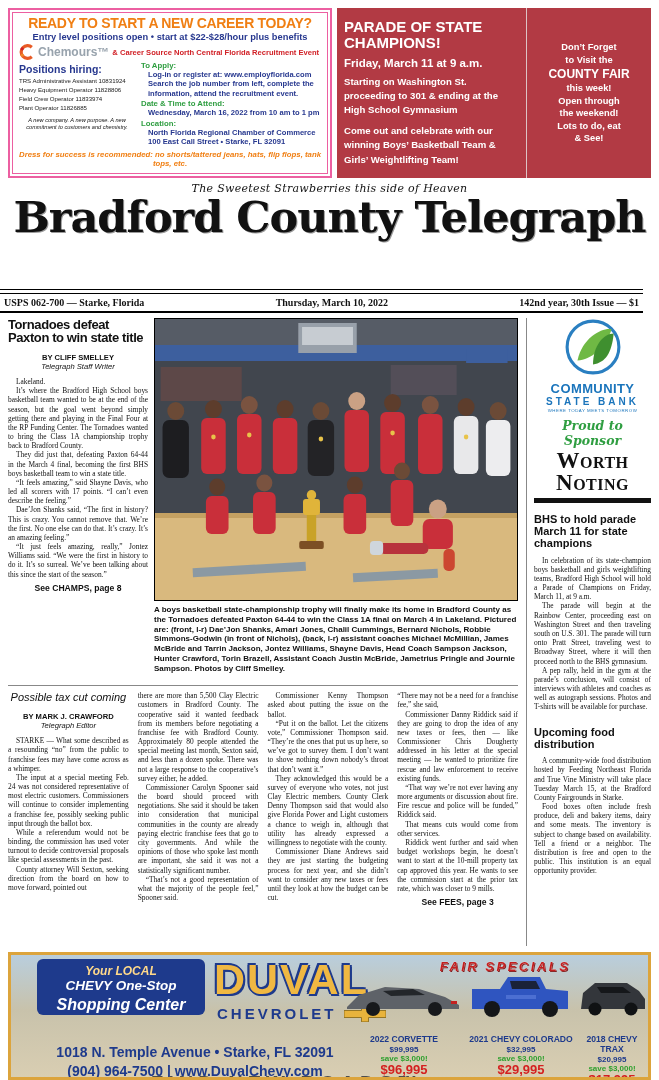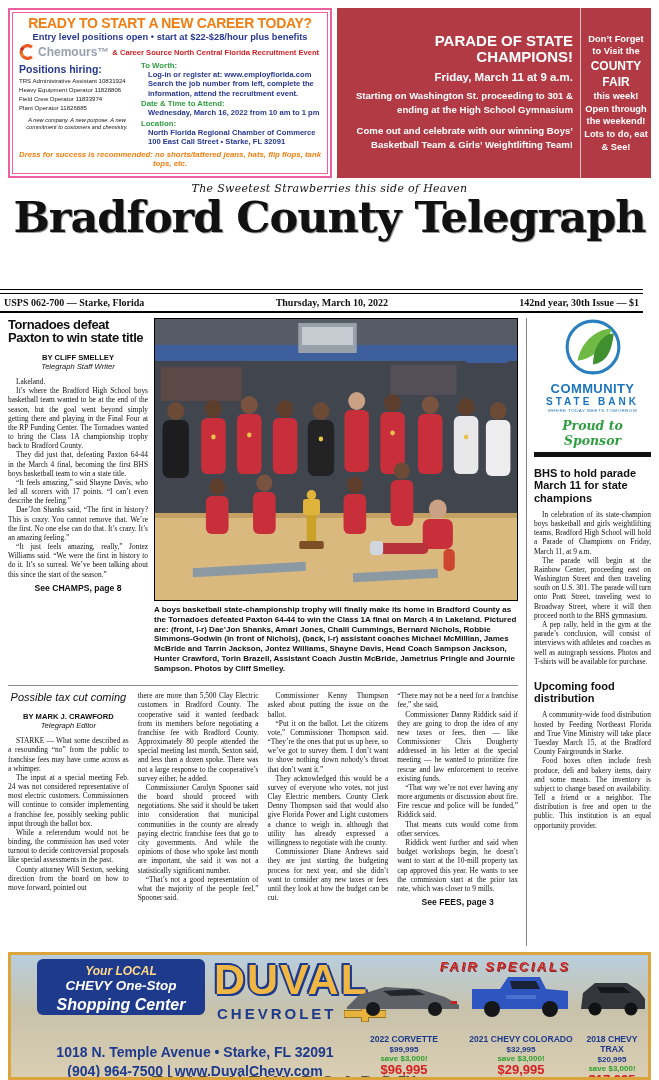--- a/index.html
+++ b/index.html
@@ -21,22 +21,22 @@
   .chem-left { width:116px; }
   .positions-title { color:#27388f; font-weight:bold; font-size:10.5px; margin-top:3px; }
   .position-item { font-size:6.1px; color:#222; margin-top:2px; }
   .chem-tagline { font-size:5.6px; font-style:italic; text-align:center; margin-top:6px; line-height:1.3; }
   .chem-right { flex:1; }
   .g-label { color:#2f9e41; font-weight:bold; font-size:7.8px; margin-top:1px; }
   .b-line  { color:#27388f; font-weight:bold; font-size:7.6px; padding-left:7px; line-height:1.25; }
   .dress { color:#f07f13; font-weight:bold; font-style:italic; font-size:7.8px; text-align:center; margin-top:3px; }
 
   .red-ads { flex:1; background:#b23a44; color:#fff; display:flex; font-family:"Liberation Sans", sans-serif; }
-  .parade { width:244px; border-right:1px solid #ddc3c6; display:flex; flex-direction:column;
-            justify-content:center; gap:6px; text-align:right; padding:4px 7px; box-sizing:border-box; }
+  .parade { width:190px; border-right:1px solid #ddc3c6; display:flex; flex-direction:column;
+            justify-content:center; gap:6px; text-align:left; padding:4px 7px; box-sizing:border-box; }
   .parade-headline { font-size:15px; font-weight:bold; line-height:1.05; }
   .parade-line1 { font-size:11.5px; font-weight:bold; }
   .parade-line { font-size:9.6px; font-weight:bold; line-height:1.5; }
   .fair { flex:1; display:flex; flex-direction:column; justify-content:center; text-align:center;
           font-weight:bold; font-size:9.3px; line-height:1.35; padding:2px 3px; }
   .fair .big { font-size:12px; }
 
   
   .masthead { position:absolute; left:0; top:182px; width:659px; text-align:center; }
   .tagline { font-style:italic; font-family:"DejaVu Serif", serif; font-size:11px; letter-spacing:0.3px; }
@@ -141,21 +141,21 @@
         <div class="chem-cols">
           <div class="chem-left">
             <div class="positions-title">Positions hiring:</div>
             <div class="position-item">TRS Administrative Assistant  10831924</div>
             <div class="position-item">Heavy Equipment Operator  11828806</div>
             <div class="position-item">Field Crew Operator  11833974</div>
             <div class="position-item">Plant Operator  11826885</div>
             <div class="chem-tagline">A new company. A new purpose. A new commitment to customers and chemistry.</div>
           </div>
           <div class="chem-right">
-            <div class="g-label">To Worth:</div>
+            <div class="g-label">To Apply:</div>
             <div class="b-line">Log-in or register at: www.employflorida.com</div>
             <div class="b-line">Search the job number from left, complete the information, attend the recruitment event.</div>
             <div class="g-label">Date &amp; Time to Attend:</div>
             <div class="b-line">Wednesday, March 16, 2022 from 10 am to 1 pm</div>
             <div class="g-label">Location:</div>
             <div class="b-line">North Florida Regional Chamber of Commerce</div>
             <div class="b-line">100 East Call Street • Starke, FL 32091</div>
           </div>
         </div>
         <div class="dress">Dress for success is recommended: no shorts/tattered jeans, hats, flip flops, tank tops, etc.</div>
@@ -357,20 +357,24 @@
         <svg width="58" height="58" viewBox="0 0 56 56">
           <circle cx="28" cy="28" r="25" fill="#ffffff" stroke="#2a7fc1" stroke-width="3"></circle>
           <path d="M13,41 C18,18 38,9 46,11 C39,30 26,40 13,41 Z" fill="#6fb944"></path>
           <path d="M28,45 C28,27 38,15 48,15 C46,34 40,43 28,45 Z" fill="#3f8f2f"></path>
         </svg>
         <div class="bank-name1">COMMUNITY</div>
         <div class="bank-name2">STATE BANK</div>
         <div class="bank-tagline">WHERE TODAY MEETS TOMORROW</div>
       </div>
       <div class="sponsor">Proud to Sponsor</div>
+      <div class="wn-title">
+        <div>Worth</div>
+        <div>Noting</div>
+      </div>
       <div class="wn-bar"></div>
 
       <div class="rail-headline">BHS to hold parade March 11 for state champions</div>
       <div class="body">
         <p>In celebration of its state-champion boys basketball and girls weightlifting teams, Bradford High School will hold a Parade of Champions on Friday, March 11, at 9 a.m.</p>
         <p>The parade will begin at the Rainbow Center, proceeding east on Washington Street and then traveling south on U.S. 301. The parade will turn onto Pratt Street, traveling west to Broadway Street, where it will then proceed north to the BHS gymnasium.</p>
         <p>A pep rally, held in the gym at the parade’s conclusion, will consist of interviews with athletes and coaches as well as autograph sessions. Photos and T-shirts will be available for purchase.</p>
       </div>
 
       <div class="rail-headline" style="margin-top:14px">Upcoming food distribution</div>

